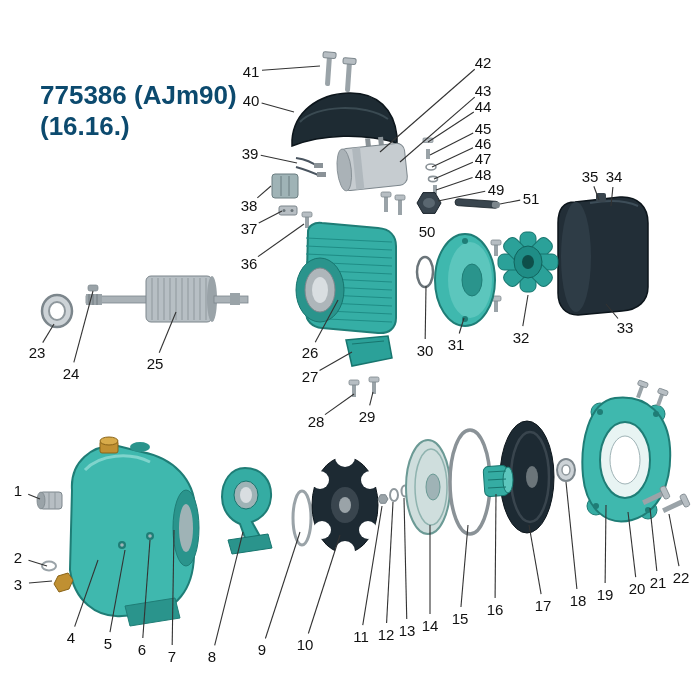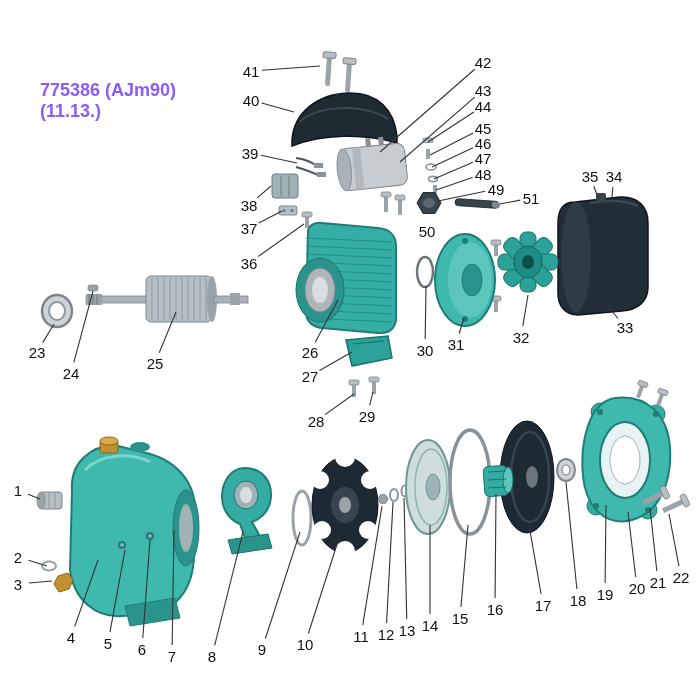--- a/index.html
+++ b/index.html
@@ -1,30 +1,30 @@
 <!DOCTYPE html>
 <html><head>
 <meta charset="utf-8">
 <style>
   html,body{margin:0;padding:0;background:#ffffff;}
   .stage{position:relative;width:700px;height:700px;background:#ffffff;overflow:hidden;
          font-family:"Liberation Sans",sans-serif;}
-  .title{position:absolute;left:40px;top:80px;font-weight:bold;font-size:18px;
-         line-height:1.18;color:#8b5cf6;}
+  .title{position:absolute;left:40px;top:80px;font-weight:bold;font-size:26px;
+         line-height:1.18;color:#0c4a6e;}
   #diagram{position:absolute;left:0;top:0;}
   .part-num{font-family:"Liberation Sans",sans-serif;font-size:15px;fill:#111;}
 </style>
 </head>
 <body>
 
 <div class="stage">
 
   <div class="title">
     <div>775386 (AJm90)</div>
-    <div>(11.13.)</div>
+    <div>(16.16.)</div>
   </div>
 
   <svg id="diagram" width="700" height="700" viewBox="0 0 700 700">
 
     <g>
       <g transform="rotate(4 328 70)">
         <rect x="326" y="56" width="5" height="30" rx="2" fill="#9aa3a8"></rect>
         <rect x="322" y="52" width="13" height="6" rx="2" fill="#b7bec3" stroke="#7c868c" stroke-width="1"></rect>
       </g>
       <g transform="rotate(4 348 76)">

